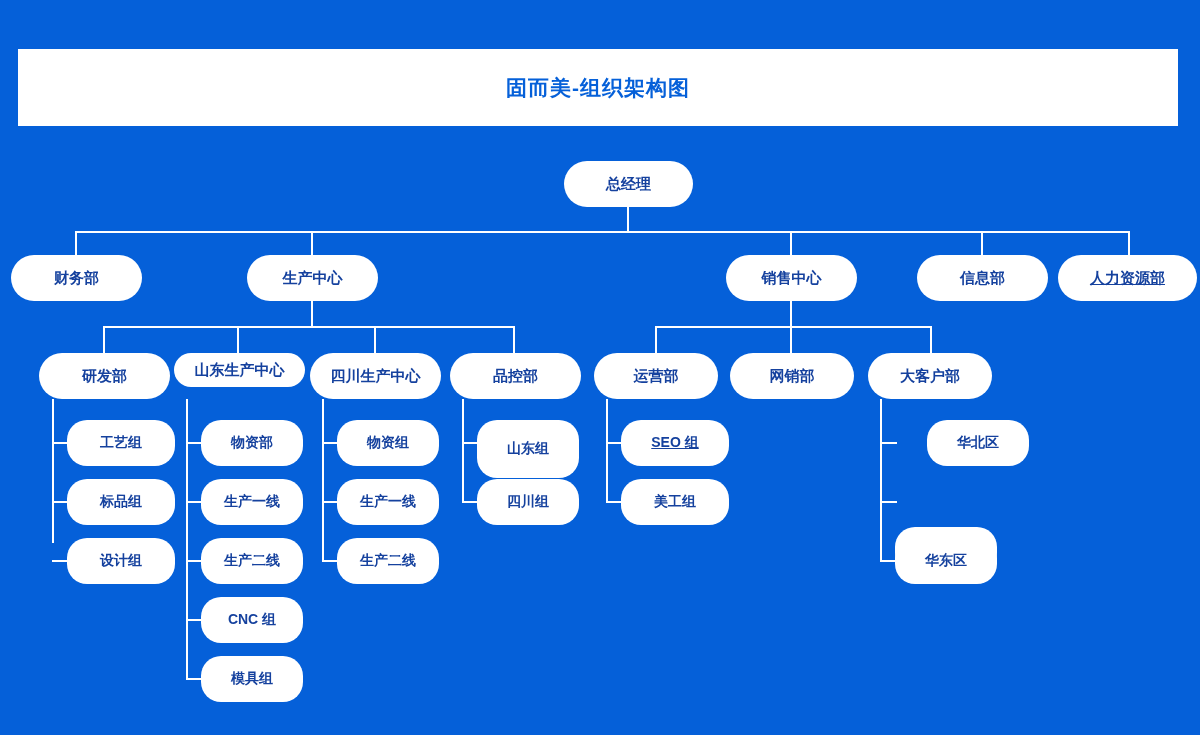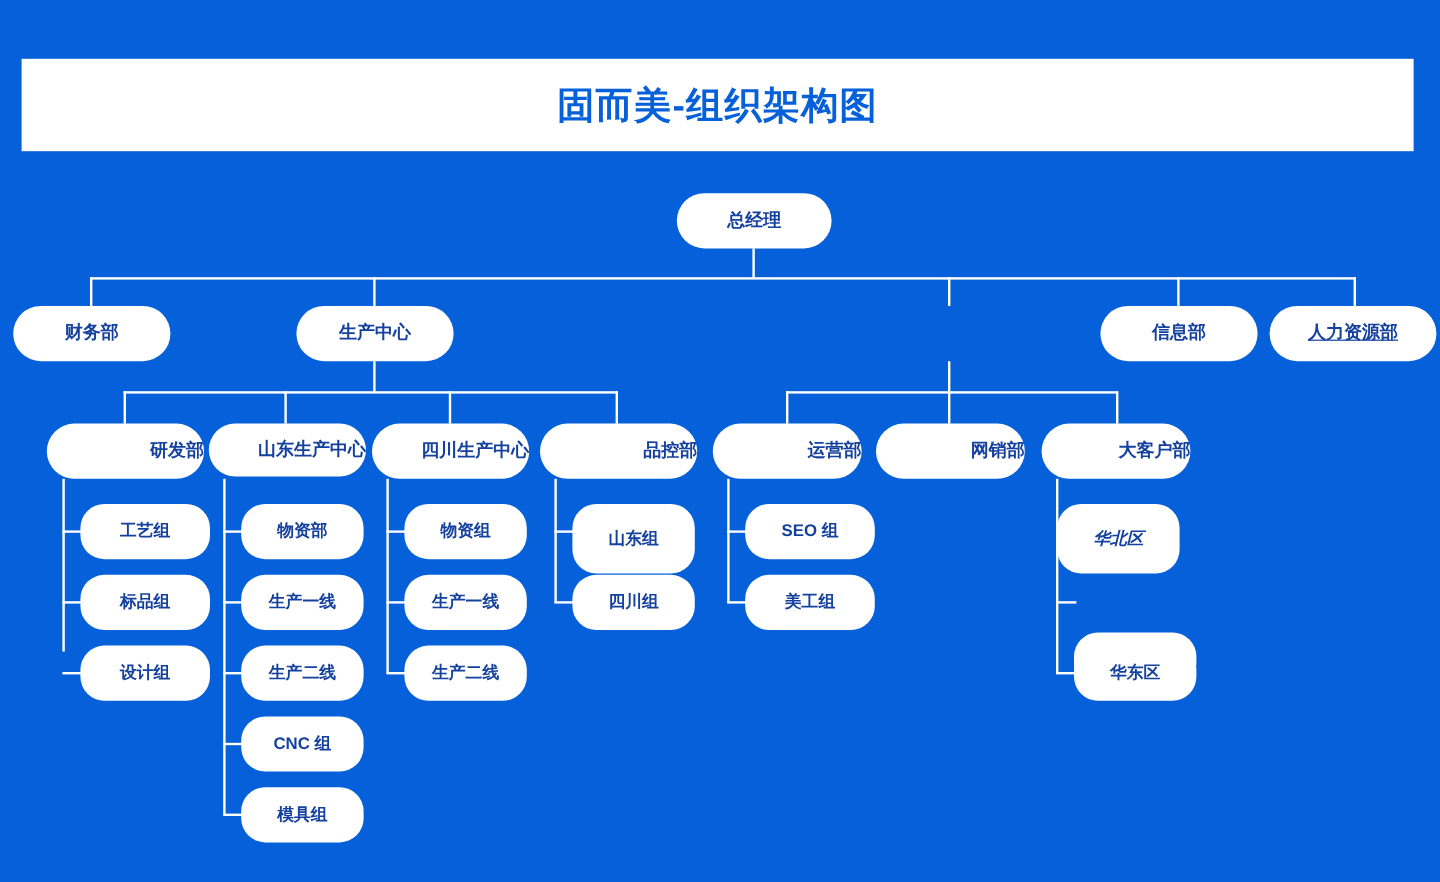--- a/index.html
+++ b/index.html
@@ -26,41 +26,41 @@
     top: 49px;
     width: 1160px;
     height: 77px;
     background: #ffffff;
     display: flex;
     align-items: center;
     justify-content: center;
   }
   .banner-title {
     color: #0560d9;
-    font-size: 31px;
+    font-size: 21px;
     font-weight: bold;
     letter-spacing: 1px;
     line-height: 1;
   }
   .node {
     position: absolute;
     background: #ffffff;
     border-radius: 23px;
     display: flex;
     align-items: center;
     justify-content: center;
     color: #15419e;
     font-weight: bold;
     box-sizing: border-box;
     text-align: center;
     line-height: 1.1;
   }
   .node.lvl0 { font-size: 15px; border-radius: 24px; }
   .node.lvl1 { font-size: 15px; }
-  .node.lvl2 { font-size: 15px; justify-content: flex-end; }
+  .node.lvl2 { font-size: 15px; }
   .node.lvl3 { font-size: 14px; border-radius: 20px; }
   .line {
     position: absolute;
     background: #ffffff;
   }
 </style>
 </head>
 <body>
 
 <div id="chart">
@@ -125,31 +125,34 @@
   <div class="node lvl0" style="left:564px; top:161px; width:129px; height:46px;">
     <span>总经理</span>
   </div>
 
   <div class="node lvl1" style="left:11px; top:255px; width:131px; height:46px;">
     <span>财务部</span>
   </div>
   <div class="node lvl1" style="left:247px; top:255px; width:131px; height:46px;">
     <span>生产中心</span>
   </div>
+  <div class="node lvl1" style="left:726px; top:255px; width:131px; height:46px;">
+    <span>销售中心</span>
+  </div>
   <div class="node lvl1" style="left:917px; top:255px; width:131px; height:46px;">
     <span>信息部</span>
   </div>
   <div class="node lvl1" style="left:1058px; top:255px; width:139px; height:46px;text-decoration:underline;">
     <span>人力资源部</span>
   </div>
 
   <div class="node lvl2" style="left:39px; top:353px; width:131px; height:46px;">
     <span>研发部</span>
   </div>
-  <div class="node lvl2" style="left:174px; top:353px; width:131px; height:44px;">
+  <div class="node lvl2" style="left:174px; top:353px; width:131px; height:34px;">
     <span>山东生产中心</span>
   </div>
   <div class="node lvl2" style="left:310px; top:353px; width:131px; height:46px;">
     <span>四川生产中心</span>
   </div>
   <div class="node lvl2" style="left:450px; top:353px; width:131px; height:46px;">
     <span>品控部</span>
   </div>
 
   <div class="node lvl2" style="left:594px; top:353px; width:124px; height:46px;">
@@ -198,28 +201,28 @@
     <span>生产二线</span>
   </div>
 
   <div class="node lvl3" style="left:477px; top:420px; width:102px; height:58px;">
     <span>山东组</span>
   </div>
   <div class="node lvl3" style="left:477px; top:479px; width:102px; height:46px;">
     <span>四川组</span>
   </div>
 
-  <div class="node lvl3" style="left:621px; top:420px; width:108px; height:46px;">
+  <div class="node lvl3" style="left:621px; top:420px; width:108px; height:46px;text-decoration:underline;">
     <span>SEO 组</span>
   </div>
   <div class="node lvl3" style="left:621px; top:479px; width:108px; height:46px;">
     <span>美工组</span>
   </div>
 
-  <div class="node lvl3" style="left:881px; top:420px; width:102px; height:58px;font-style:italic;">
+  <div class="node lvl3" style="left:927px; top:420px; width:102px; height:46px;">
     <span>华北区</span>
   </div>
   <div class="node lvl3" style="left:895px; top:479px; width:102px; height:46px;margin-top:48px;">
     <span>华中区</span>
   </div>
   <div class="node lvl3" style="left:895px; top:538px; width:102px; height:46px;">
     <span>华东区</span>
   </div>
 
 </div>

